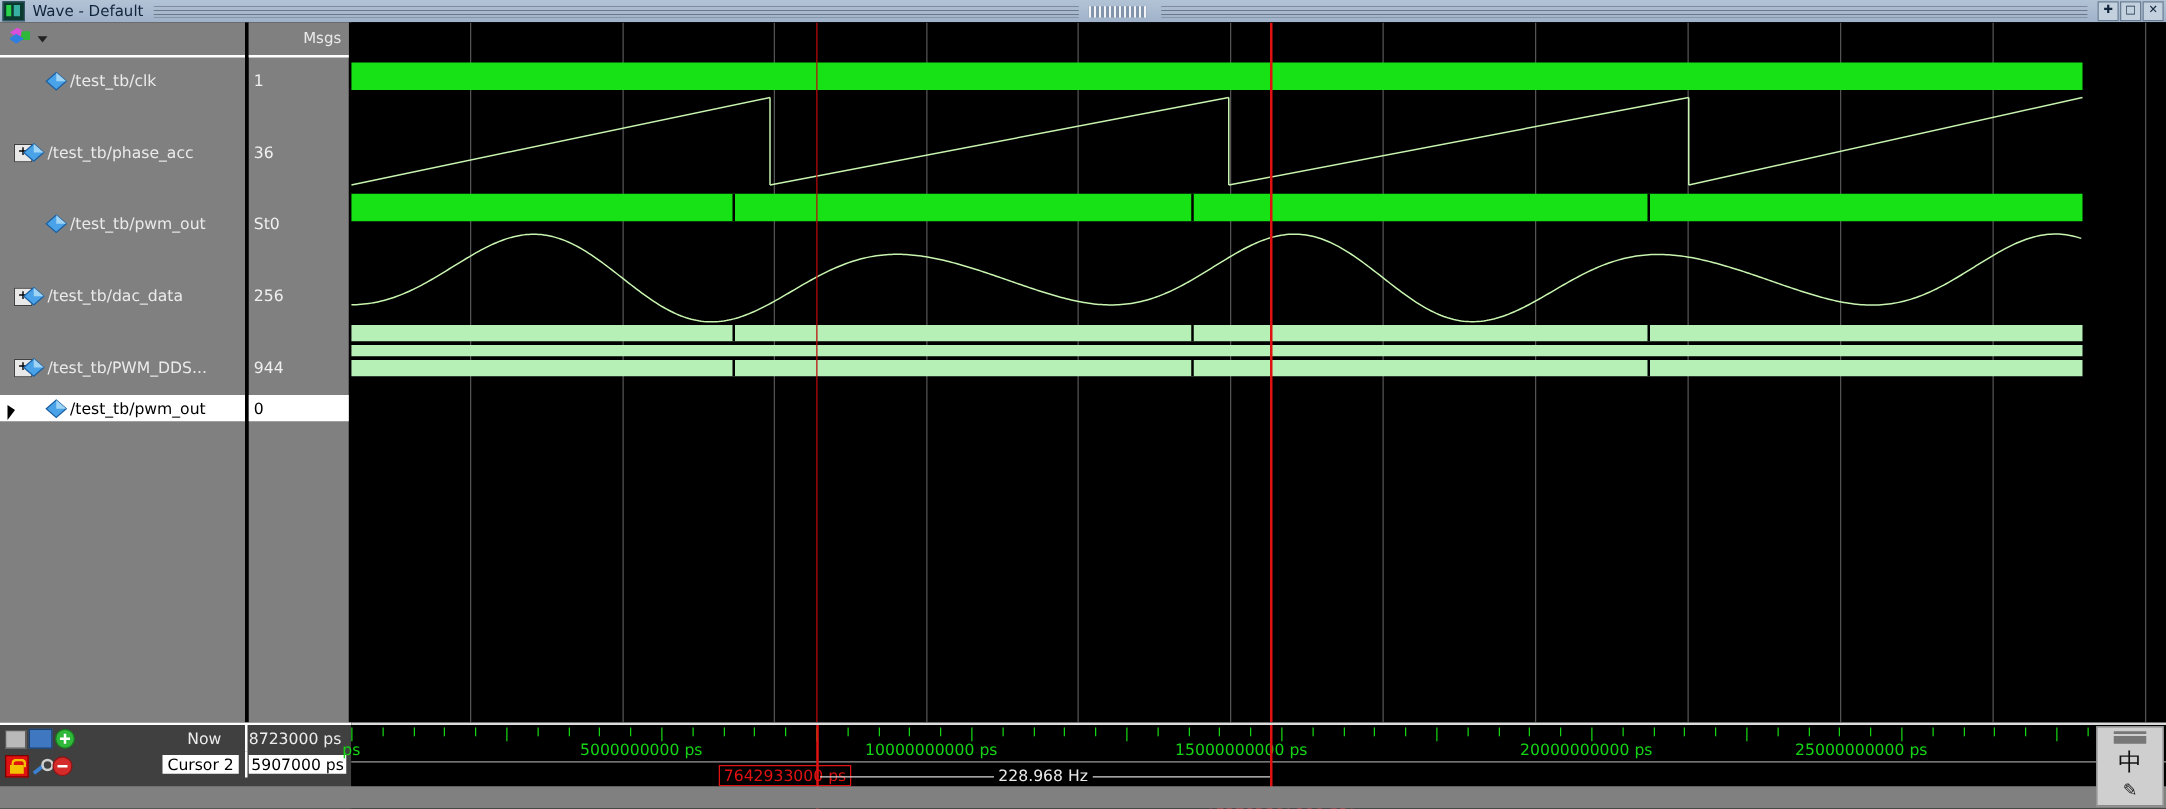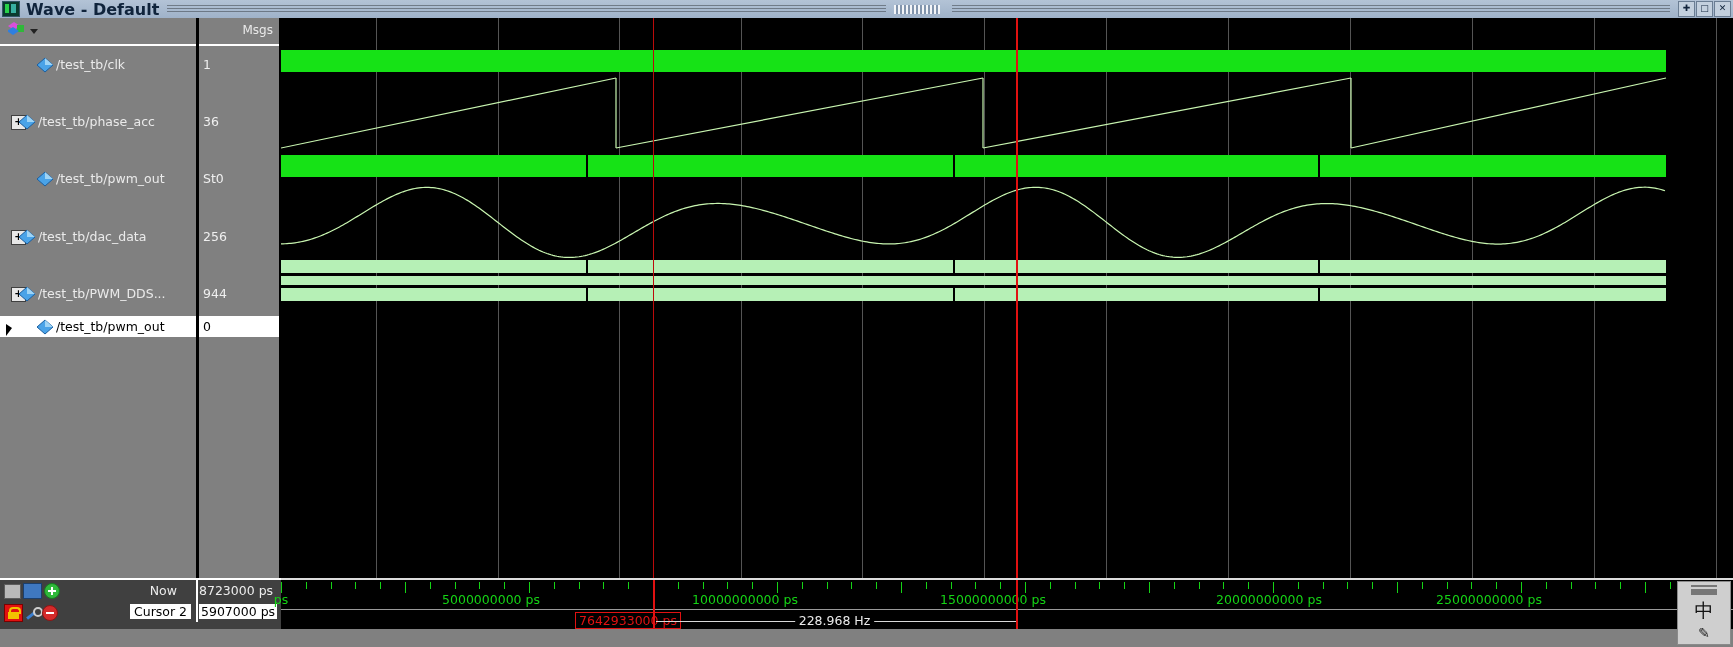--- a/index.html
+++ b/index.html
@@ -6,21 +6,21 @@
   body{width:1733px;height:647px;overflow:hidden;font-family:"DejaVu Sans","Liberation Sans",sans-serif;}
   .app{position:relative;width:1733px;height:647px;background:#000;}
 
   
   .titlebar{position:absolute;left:0;top:0;width:1733px;height:18px;
     background:linear-gradient(#b3c3d6,#9fb2c9);display:flex;align-items:center;}
   .tb-icon{width:16px;height:14px;margin-left:2px;background:#0a3b2e;border:1px solid #356;
     position:relative;flex:none;}
   .tb-icon:before{content:"";position:absolute;left:2px;top:2px;width:4px;height:9px;background:#29d34a;}
   .tb-icon:after{content:"";position:absolute;left:8px;top:2px;width:5px;height:9px;background:#5fe;opacity:.6;}
-  .tb-title{font-size:16px;color:#10243c;margin-left:6px;white-space:nowrap;font-weight:bold;}
+  .tb-title{font-size:12px;color:#10243c;margin-left:6px;white-space:nowrap;font-weight:normal;}
   .tb-rule{flex:1;height:9px;margin:0 8px;
     background:repeating-linear-gradient(#000 0 1px,transparent 1px 3px);opacity:.35;}
   .tb-grip{width:46px;height:9px;
     background:repeating-linear-gradient(90deg,#fff 0 2px,#7b8ea6 2px 4px);opacity:.85;margin-right:4px;}
   .tb-btns{display:flex;gap:1px;margin-right:2px;}
   .tb-btn{width:15px;height:14px;background:#c3d0de;border:1px solid #6a7d93;
     font-size:9px;line-height:12px;text-align:center;color:#11243c;}
 
   
   .body{position:absolute;left:0;top:18px;width:1733px;height:629px;background:#000;}
@@ -346,21 +346,21 @@
           <div class="rt big" style="left: 1240px;"></div>
           <div class="rt" style="left: 1265px;"></div>
           <div class="rt" style="left: 1290px;"></div>
           <div class="rt" style="left: 1314px;"></div>
           <div class="rt" style="left: 1339px;"></div>
           <div class="rt big" style="left: 1364px;"></div>
           <div class="rt" style="left: 1389px;"></div>
           <div class="rt" style="left: 1414px;"></div>
           <div class="rt" style="left: 1438px;"></div>
           <div class="rlabel" style="left: 0px;">ps</div>
-          <div class="rlabel" style="left: 210px; text-align: center;">5000000000 ps</div>
+          <div class="rlabel" style="left: 232px; text-align: center;">5000000000 ps</div>
           <div class="rlabel" style="left: 464px;">10000000000 ps</div>
           <div class="rlabel" style="left: 712px;">15000000000 ps</div>
           <div class="rlabel" style="left: 988px;">20000000000 ps</div>
           <div class="rlabel" style="left: 1208px;">25000000000 ps</div>
           <div class="rlabel" style="left: 1432px;">3</div>
         </div>
       <div id="cursor-annos">
           <div class="hline" style="top: 29px;"></div>
           <div class="hline" style="top: 51px;"></div>
           <div class="csrbox" style="left: 294px; top: 32px;">7642933000 ps</div>

